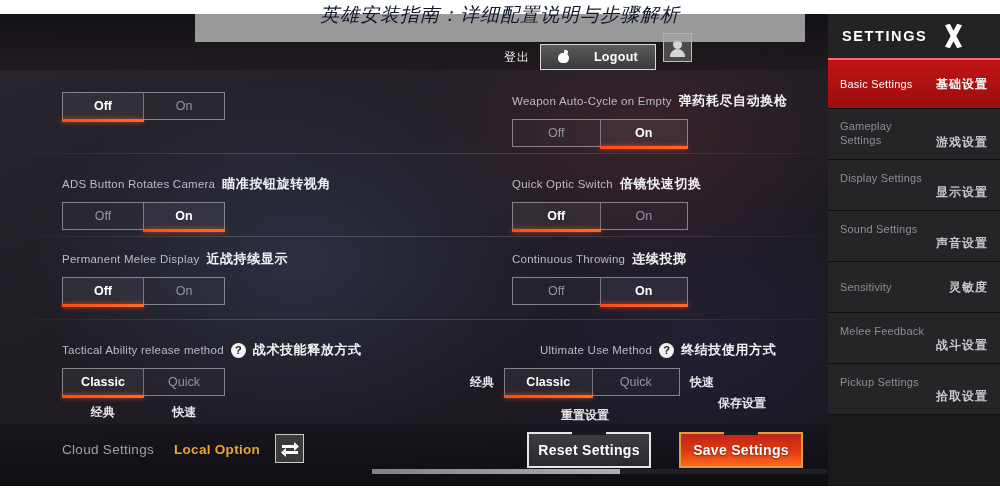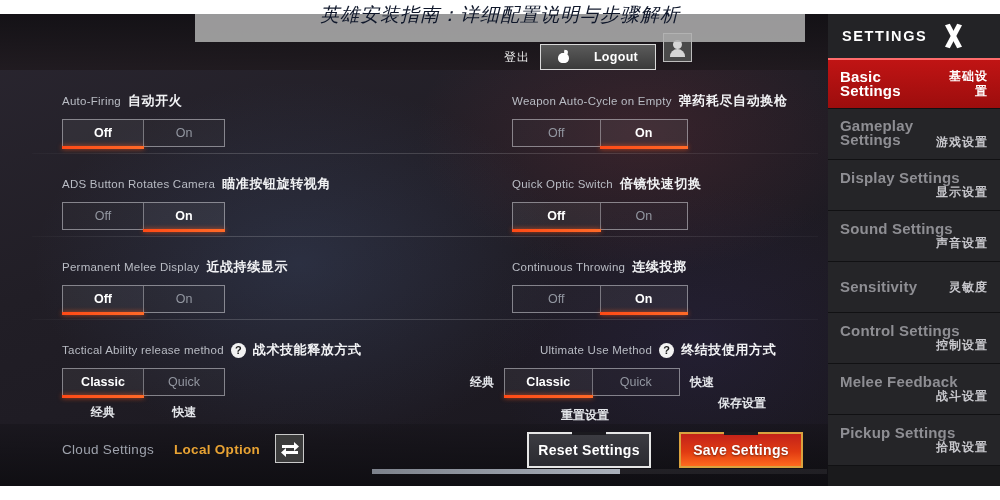--- a/index.html
+++ b/index.html
@@ -85,21 +85,21 @@
   }
 
   
   .content { position: absolute; left: 0; top: 56px; width: 828px; height: 416px; }
 
   .row {
     position: absolute; left: 0; width: 828px; height: 83px;
   }
   .row.r0 { top: 0; }
   .row.r1 { top: 83px; }
-  .row.r2 { top: 166px; }
+  .row.r2 { top: 158px; }
   .row.r3 { top: 249px; height: 95px; }
 
   .divider {
     position: absolute; left: 32px; width: 786px; height: 1px;
     background: linear-gradient(90deg, rgba(255,255,255,.02), rgba(255,255,255,.17) 25%, rgba(255,255,255,.14) 70%, rgba(255,255,255,.03));
   }
   .divider.d0 { top: 83px; }
   .divider.d1 { top: 166px; }
   .divider.d2 { top: 249px; }
 
@@ -247,21 +247,21 @@
     height: 51px; padding: 0 12px;
     display: flex; flex-direction: column; justify-content: center;
     border-bottom: 1px solid #111113;
     background: #252528;
   }
   .sb-item.active {
     background: linear-gradient(180deg, #c01414, #9c0d0d);
     border-top: 2px solid #ff6b6b;
   }
   .sb-item .sb-en {
-    color: #8e8e93; font-size: 15px; font-weight: bold; letter-spacing: .2px;
+    color: #8e8e93; font-size: 11px; font-weight: normal; letter-spacing: .2px;
     line-height: 14px;
   }
   .sb-item .sb-cn {
     color: #c7c7cc; font-size: 12px; font-weight: bold;
     font-family: Liberation Serif, serif;
     text-align: right; letter-spacing: 1px; line-height: 15px;
   }
   .sb-item.active .sb-en { color: #ffffff; }
   .sb-item.active .sb-cn { color: #ffffff; }
   .sb-item.inline-row {
@@ -328,24 +328,20 @@
     </div>
 
     <div class="content">
 
       <div class="divider d0"></div>
       <div class="divider d1"></div>
       <div class="divider d2"></div>
 
       <div class="row r0">
         <div class="cell left" style="top:22px">
-          <div class="opt-label">
-            <span class="opt-en">Auto-Firing</span>
-            <span class="opt-cn">自动开火</span>
-          </div>
           <div class="toggle">
             <div class="seg active">Off</div>
             <div class="seg">On</div>
           </div>
         </div>
         <div class="cell right" style="top:22px">
           <div class="opt-label">
             <span class="opt-en">Weapon Auto-Cycle on Empty</span>
             <span class="opt-cn">弹药耗尽自动换枪</span>
           </div>
@@ -486,24 +482,20 @@
       </div>
       <div class="sb-item">
         <span class="sb-en">Sound Settings</span>
         <span class="sb-cn">声音设置</span>
       </div>
       <div class="sb-item inline-row">
         <span class="sb-en">Sensitivity</span>
         <span class="sb-cn">灵敏度</span>
       </div>
       <div class="sb-item">
-        <span class="sb-en">Control Settings</span>
-        <span class="sb-cn">控制设置</span>
-      </div>
-      <div class="sb-item">
         <span class="sb-en">Melee Feedback</span>
         <span class="sb-cn">战斗设置</span>
       </div>
       <div class="sb-item">
         <span class="sb-en">Pickup Settings</span>
         <span class="sb-cn">拾取设置</span>
       </div>
     </div>
 
 

